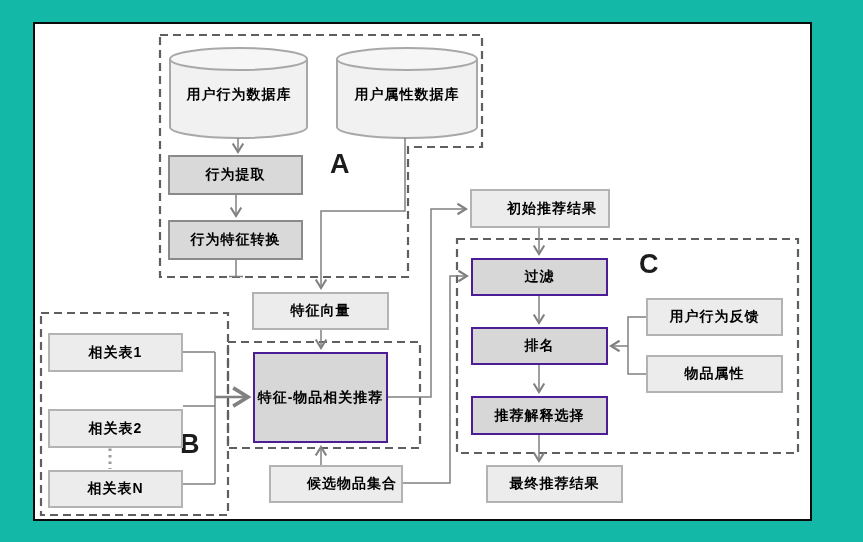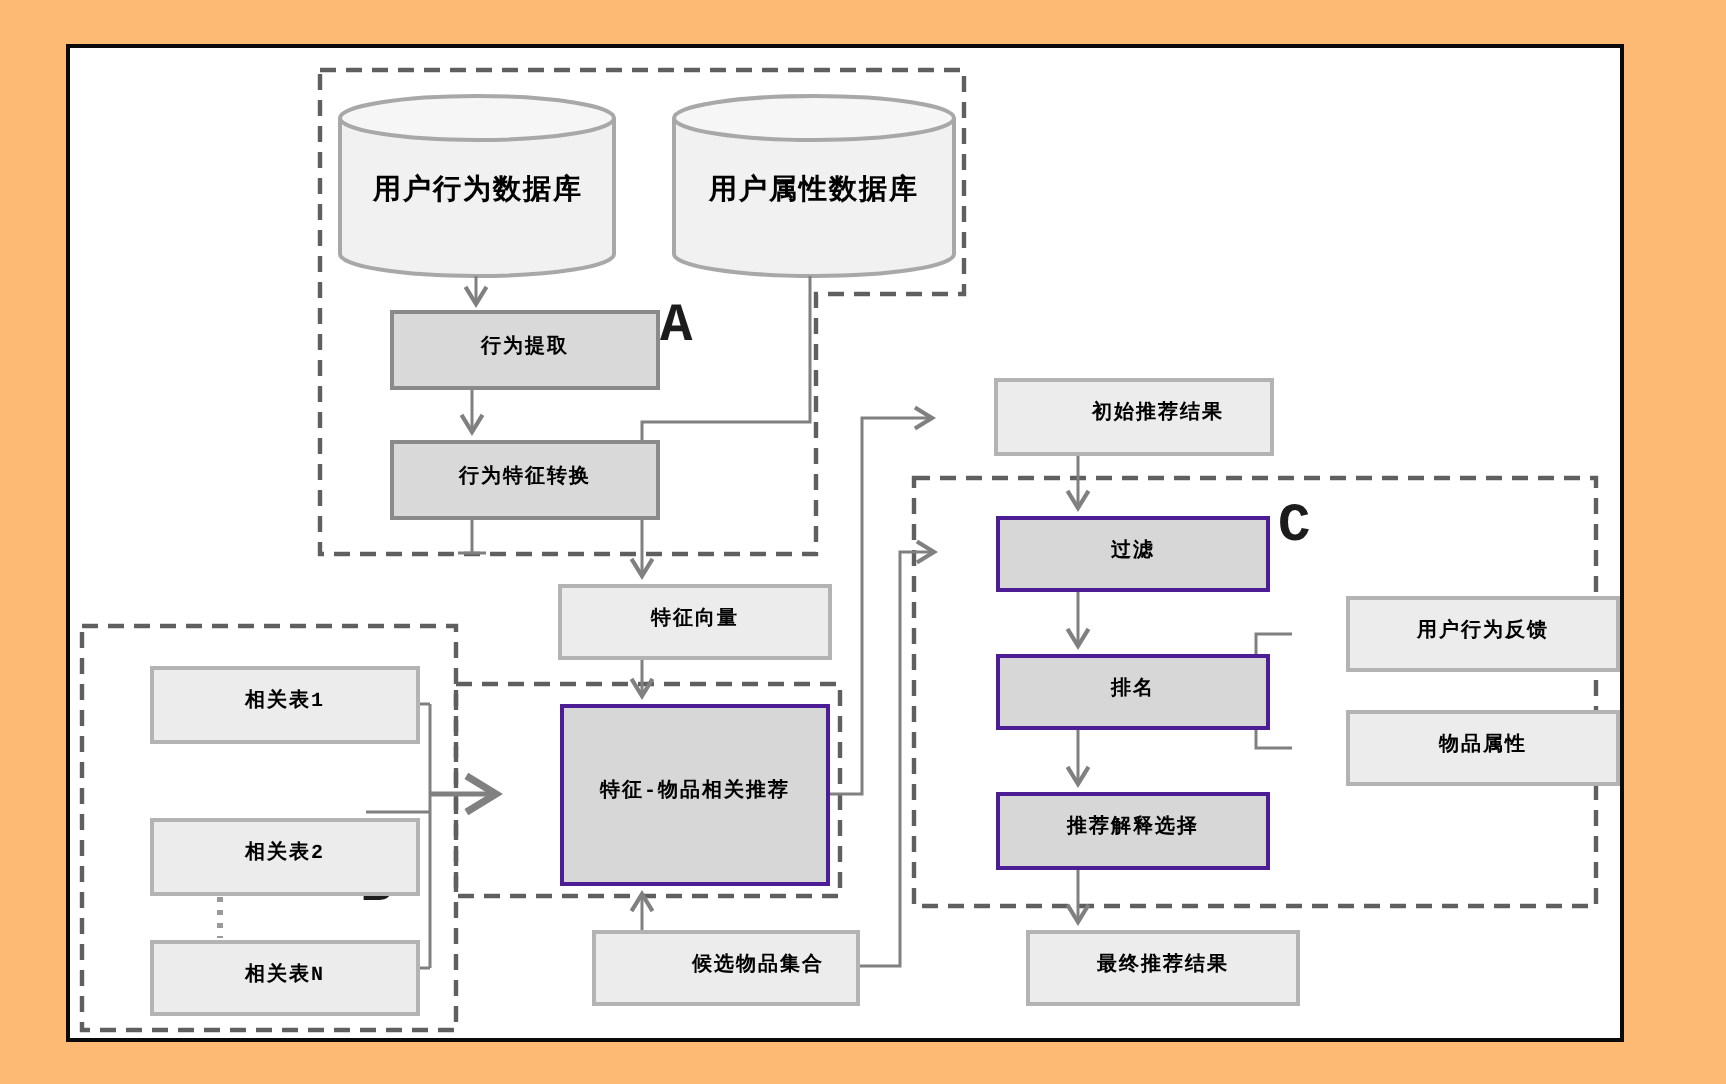--- a/index.html
+++ b/index.html
@@ -1,27 +1,27 @@
 <!DOCTYPE html>
 <html><head>
 <meta charset="utf-8">
 <style>
   html,body{margin:0;padding:0;background:#fff;}
   #stage{
-    position:relative;width:863px;height:542px;background:#fdba74;overflow:hidden;
-    font-family:Liberation Mono, monospace;color:#000;
+    position:relative;width:863px;height:542px;background:#14b8a6;overflow:hidden;
+    font-family:Liberation Sans, sans-serif;color:#000;
   }
   #frame{
     position:absolute;left:33px;top:22px;width:779px;height:499px;
     border:2px solid #0a0a0a;box-sizing:border-box;background:#fff;
   }
   svg.wires{position:absolute;left:0;top:0;width:863px;height:542px;}
   .box{
     position:absolute;box-sizing:border-box;display:flex;align-items:center;justify-content:center;
-    text-align:center;font-size:10px;font-weight:600;line-height:1.25;letter-spacing:1px;margin-left:27px;
+    text-align:center;font-size:14px;font-weight:600;line-height:1.25;letter-spacing:1px;
   }
   .light{background:#ececec;border:2px solid #b3b3b3;}
   .proc{background:#d9d9d9;border:2px solid #8a8a8a;}
   .procC{background:#d7d7d7;border:2px solid #4c1d95;}
   .cyl-label{
     position:absolute;box-sizing:border-box;display:flex;align-items:center;justify-content:center;
     text-align:center;font-size:14px;font-weight:600;letter-spacing:1px;background:transparent;
   }
   .seclabel{
     position:absolute;font-size:27px;font-weight:bold;color:#1c1c1c;line-height:1;

